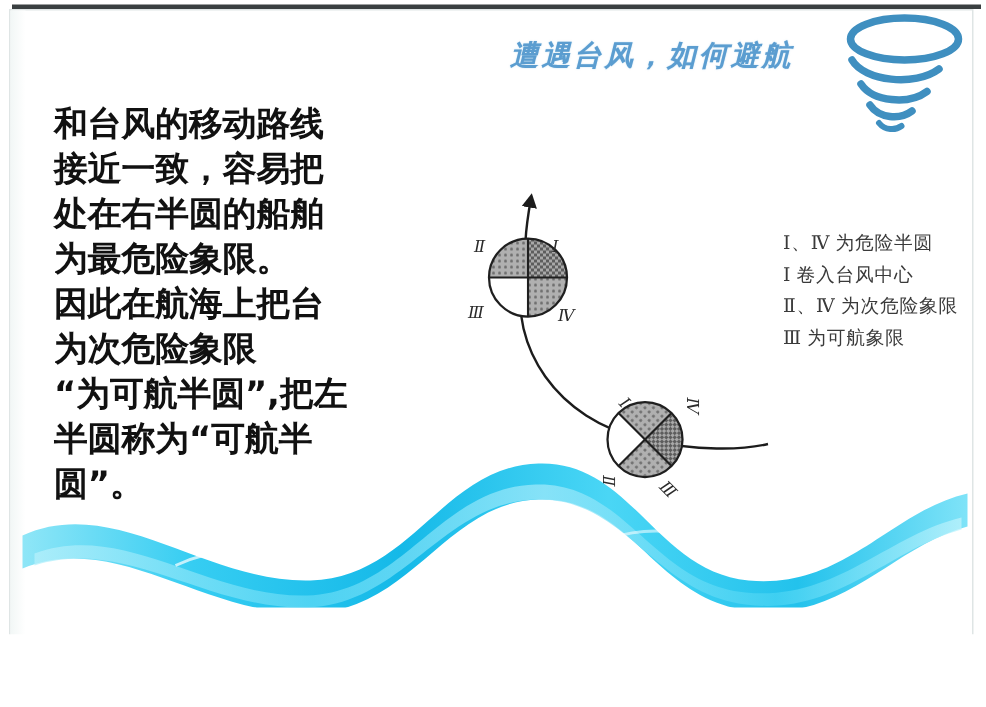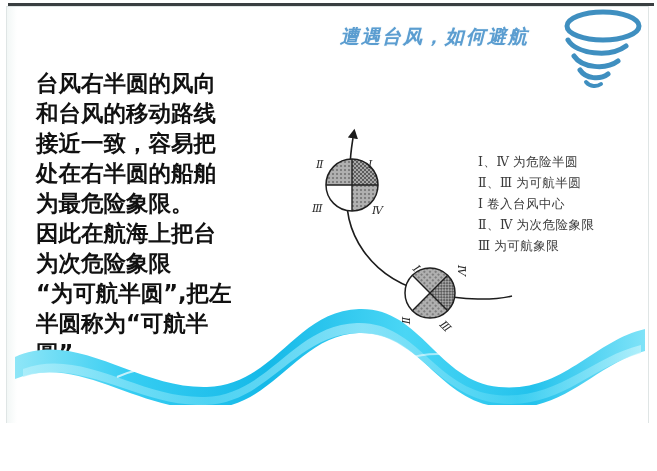--- a/index.html
+++ b/index.html
@@ -102,21 +102,21 @@
   .legend {
     position: absolute;
     left: 478px;
     top: 152px;
     font-family: "Liberation Serif", "DejaVu Serif", serif;
     font-size: 12.5px;
     color: #3a3a3a;
     line-height: 21px;
     letter-spacing: .5px;
   }
-  .legend div { white-space: nowrap; }
+  .legend div { white-space: nowrap; margin-left: 44px; }
 
   
   .wave {
     position: absolute;
     left: 7px;
     bottom: 18px;
     width: 643px;
     height: 110px;
   }
 
@@ -150,21 +150,20 @@
         <ellipse cx="47" cy="20" rx="36" ry="14" stroke-width="5"></ellipse>
         <path d="M12 34 C 20 48, 54 52, 70 40" stroke-width="5"></path>
         <path d="M18 50 C 26 62, 50 64, 62 55" stroke-width="5"></path>
         <path d="M24 64 C 30 73, 44 74, 52 68" stroke-width="5"></path>
         <path d="M30 76 C 34 81, 41 81, 45 78" stroke-width="4"></path>
       </g>
     </svg>
   </div>
 
   <div class="body-text">
-    <div>台风右半圆的风向</div>
     <div>和台风的移动路线</div>
     <div>接近一致，容易把</div>
     <div>处在右半圆的船舶</div>
     <div>为最危险象限。</div>
     <div>因此在航海上把台</div>
     <div>为次危险象限</div>
     <div>“为可航半圆”,把左</div>
     <div>半圆称为“可航半</div>
     <div>圆”。</div>
   </div>
@@ -218,21 +217,20 @@
 
     
     <span class="quad-label" style="left:124px; top:152px; transform:rotate(45deg);">Ⅰ</span>
     <span class="quad-label" style="left:166px; top:154px; transform:rotate(90deg);">Ⅳ</span>
     <span class="quad-label" style="left:112px; top:204px; transform:rotate(90deg);">Ⅱ</span>
     <span class="quad-label" style="left:150px; top:210px; transform:rotate(45deg);">Ⅲ</span>
   </div>
 
   <div class="legend">
     <div>Ⅰ、Ⅳ 为危险半圆</div>
-    <div>Ⅱ、Ⅲ 为可航半圆</div>
     <div>Ⅰ 卷入台风中心</div>
     <div>Ⅱ、Ⅳ 为次危险象限</div>
     <div>Ⅲ 为可航象限</div>
   </div>
 
   <div class="wave">
     <svg width="643" height="110" viewBox="0 0 643 110" preserveAspectRatio="none">
       <defs>
         <linearGradient id="wg1" x1="0" y1="0" x2="1" y2="0">
           <stop offset="0%" stop-color="#8fe6f7"></stop>

